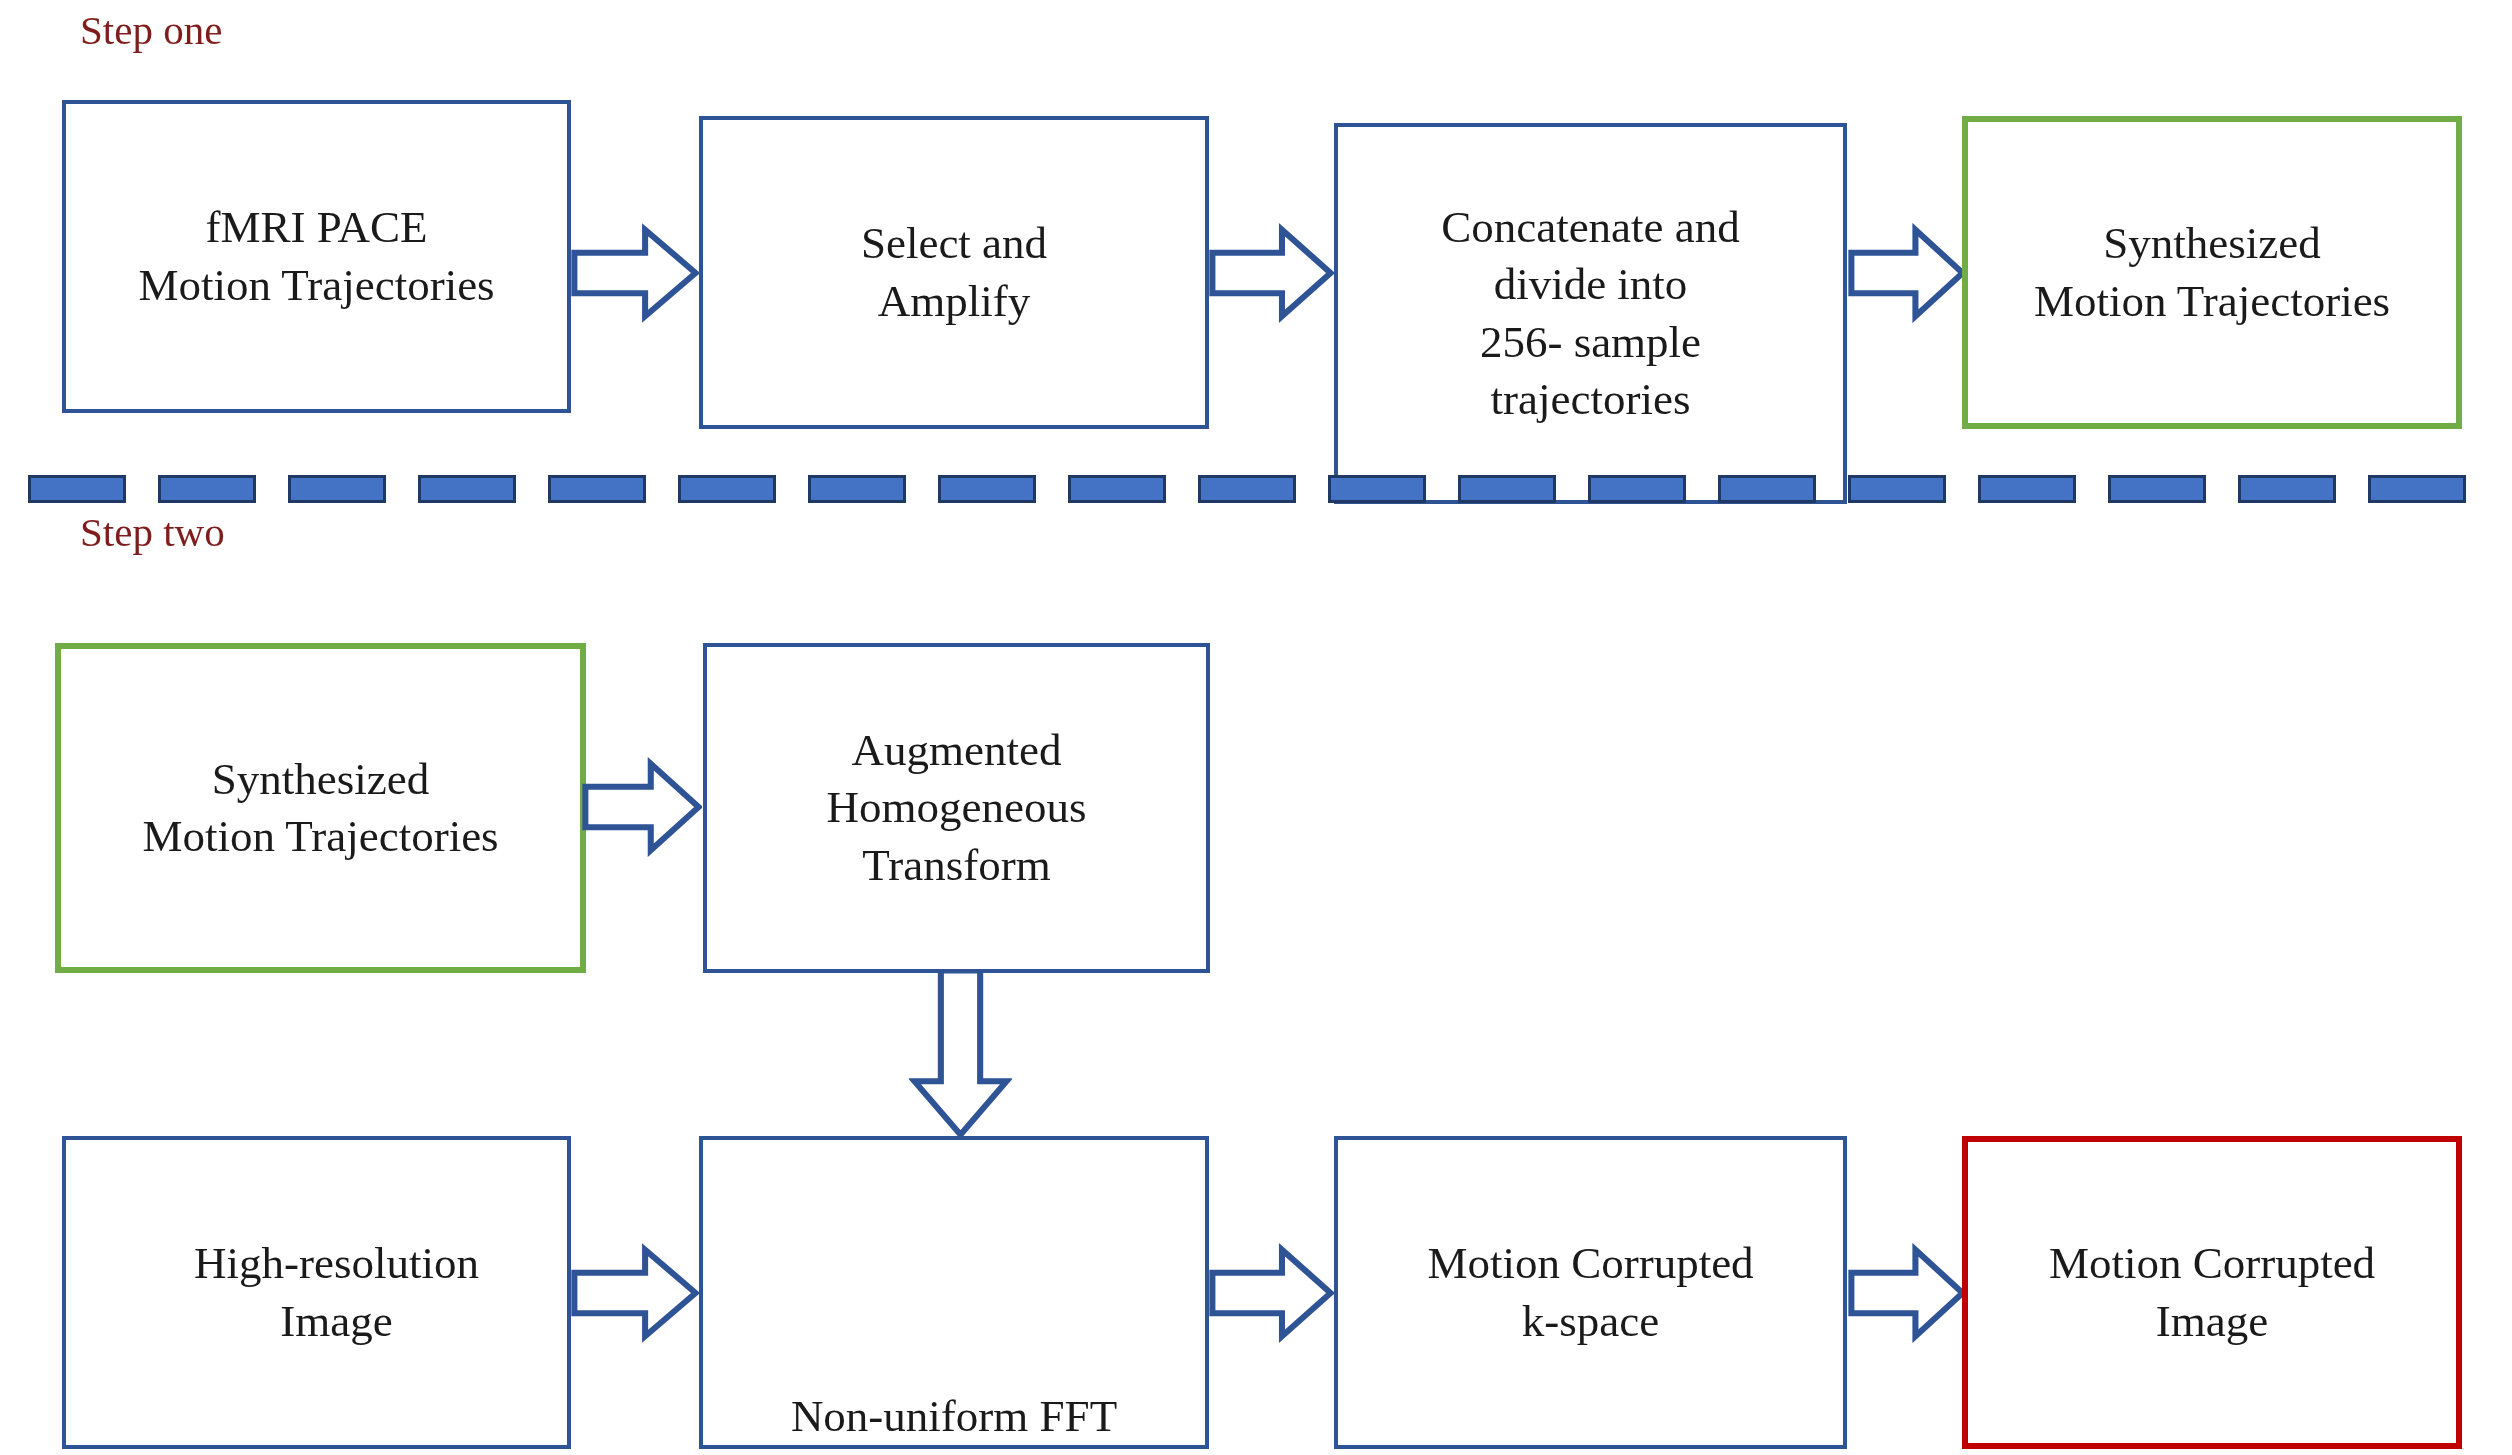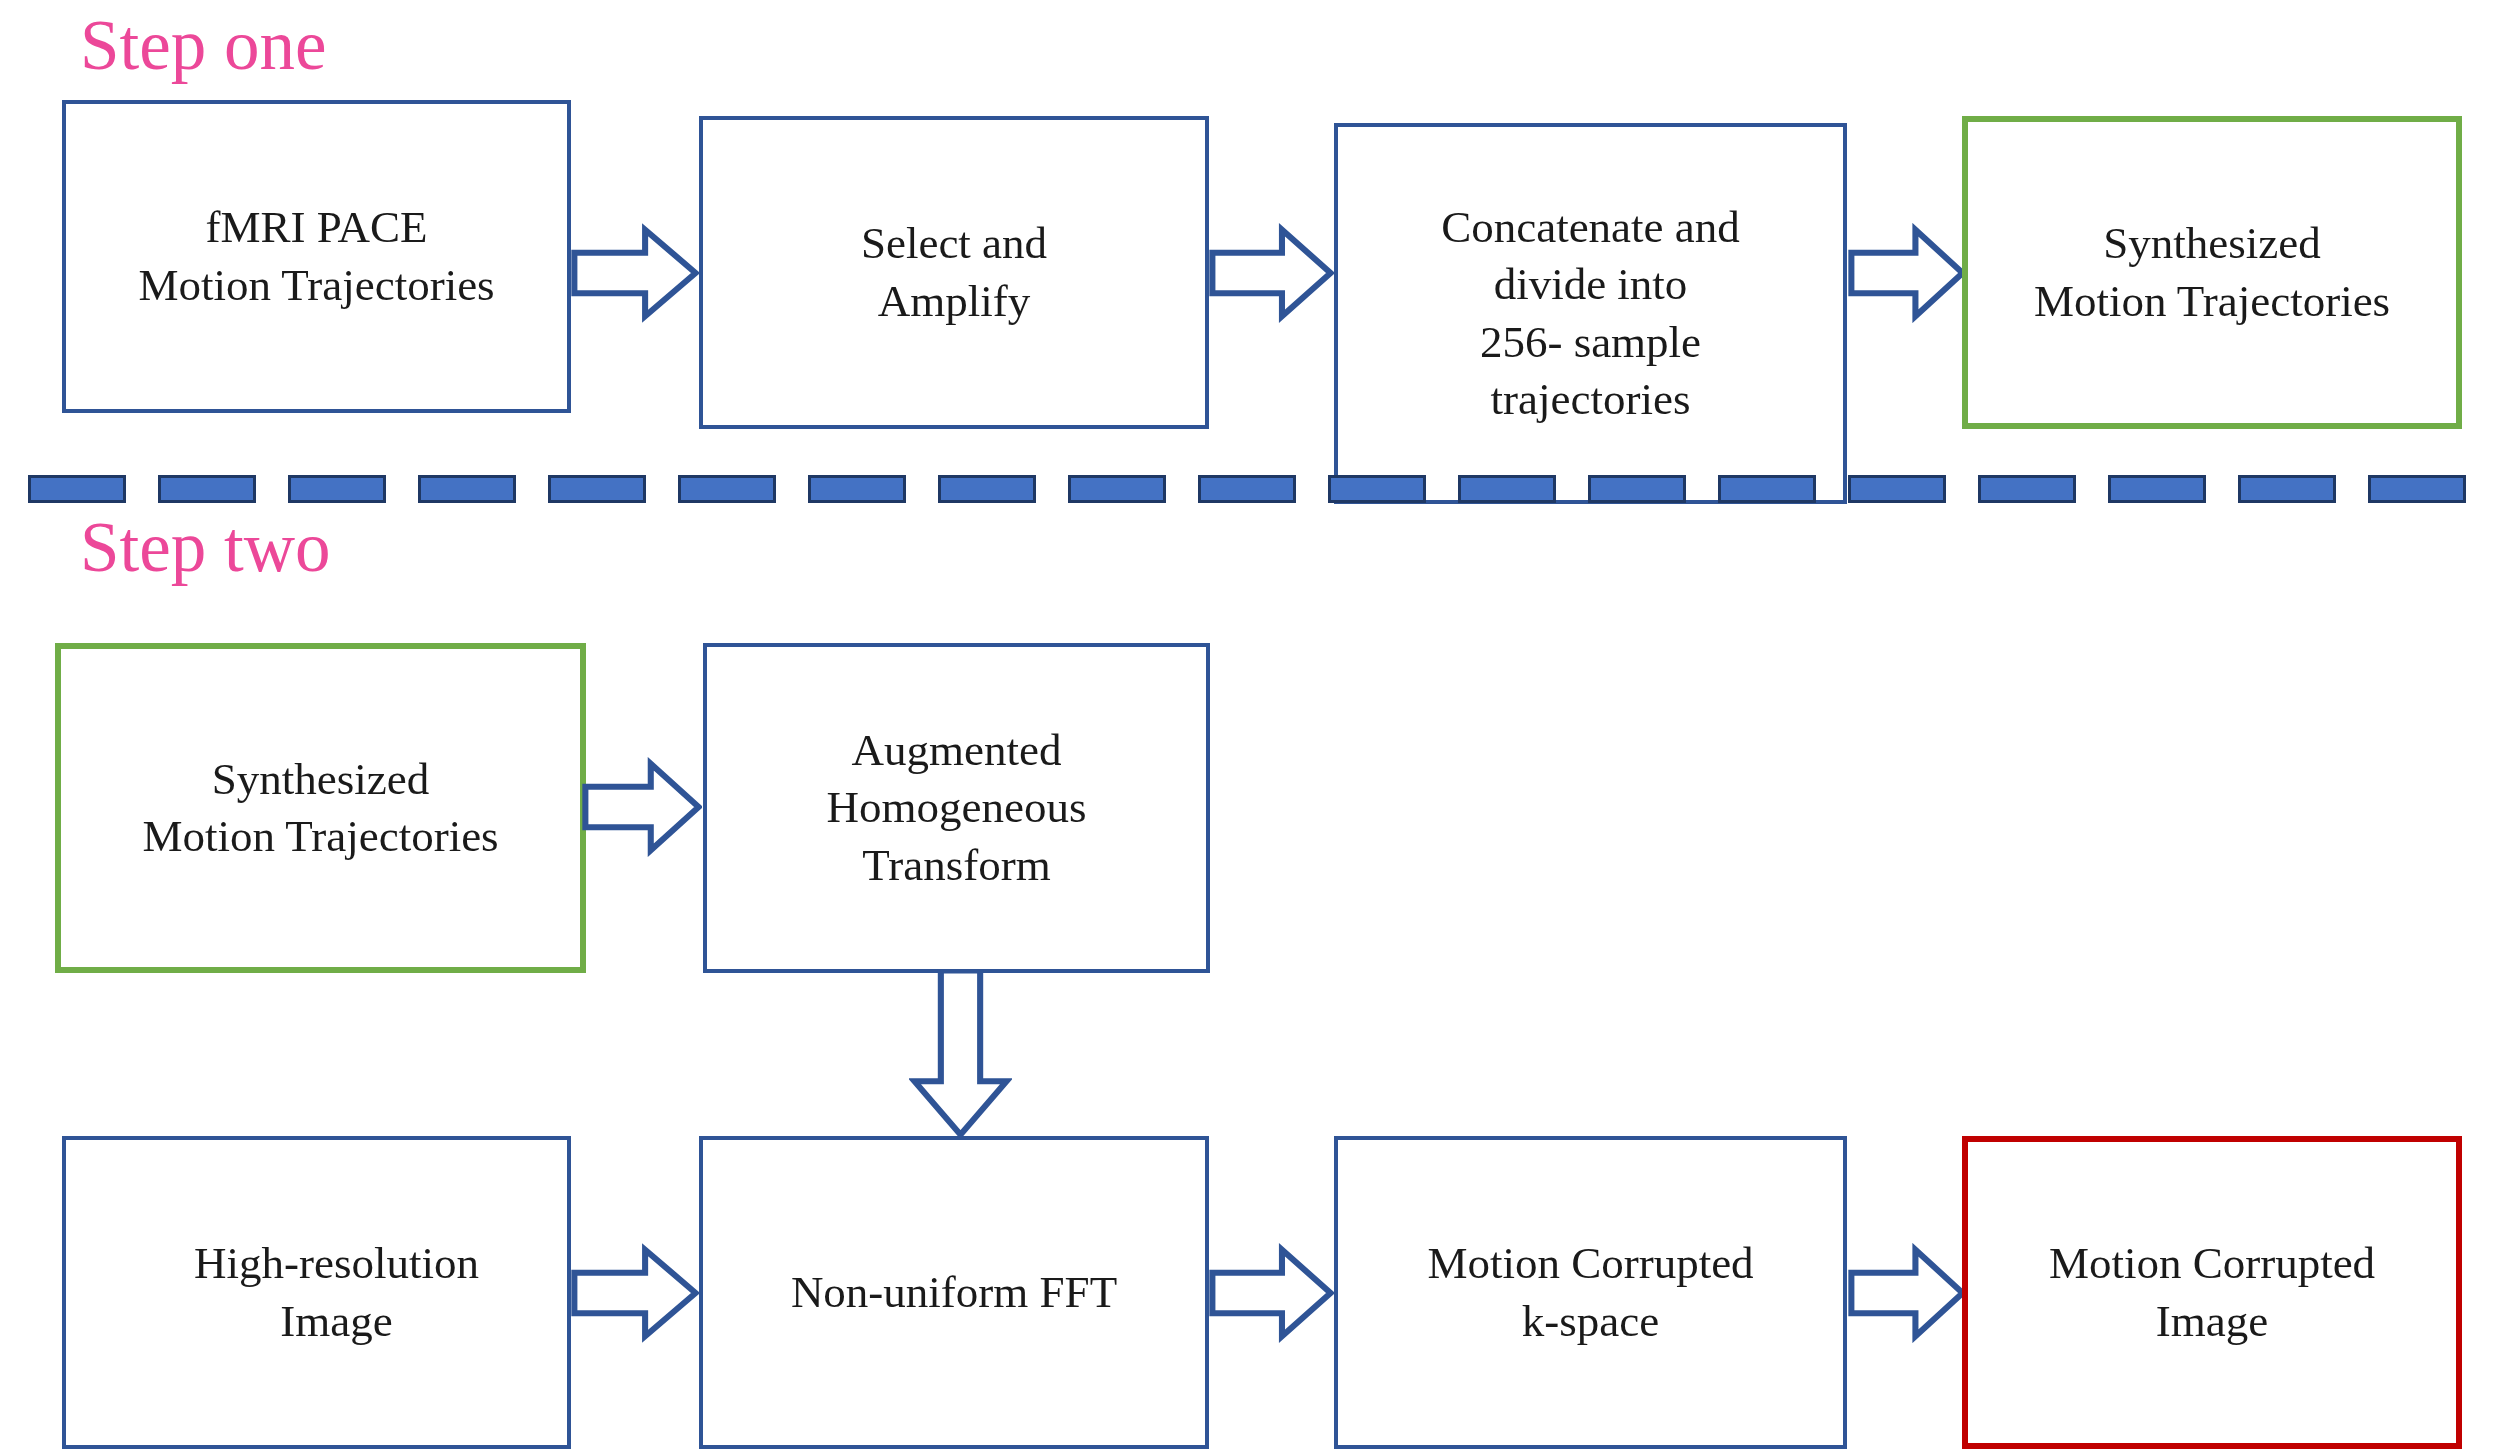--- a/index.html
+++ b/index.html
@@ -12,23 +12,23 @@
     width: 2512px;
     height: 1456px;
     background: #ffffff;
     font-family: "Liberation Serif", "DejaVu Serif", serif;
     overflow: hidden;
   }
 
   
   .step-label {
     position: absolute;
-    font-size: 71px;
+    font-size: 41px;
     line-height: 1;
-    color: #ec4899;
+    color: #7f1d1d;
     white-space: nowrap;
     font-family: "Liberation Serif", "DejaVu Serif", serif;
   }
 
   
   .box {
     position: absolute;
     box-sizing: border-box;
     background: #ffffff;
     display: flex;
@@ -171,21 +171,21 @@
     <span class="box-text">High-resolution
 Image</span>
   </div>
 
   <div class="arrow" style="left:571px; top:1243px; width:128px; height:100px;">
     <svg viewBox="0 0 190 148" preserveAspectRatio="none">
       <polygon points="5,44 110,44 110,10 185,74 110,138 110,104 5,104"></polygon>
     </svg>
   </div>
 
-  <div class="box box--blue" style="left:699px; top:1136px; width:510px; height:313px;">
+  <div class="box box--blue" style="left:699px; top:1136px; width:510px; height:313px;align-items:flex-end;">
     <span class="box-text">Non-uniform FFT</span>
   </div>
 
   <div class="arrow" style="left:1209px; top:1243px; width:125px; height:100px;">
     <svg viewBox="0 0 185 148" preserveAspectRatio="none">
       <polygon points="5,44 108,44 108,10 180,74 108,138 108,104 5,104"></polygon>
     </svg>
   </div>
 
   <div class="box box--blue" style="left:1334px; top:1136px; width:513px; height:313px;">

